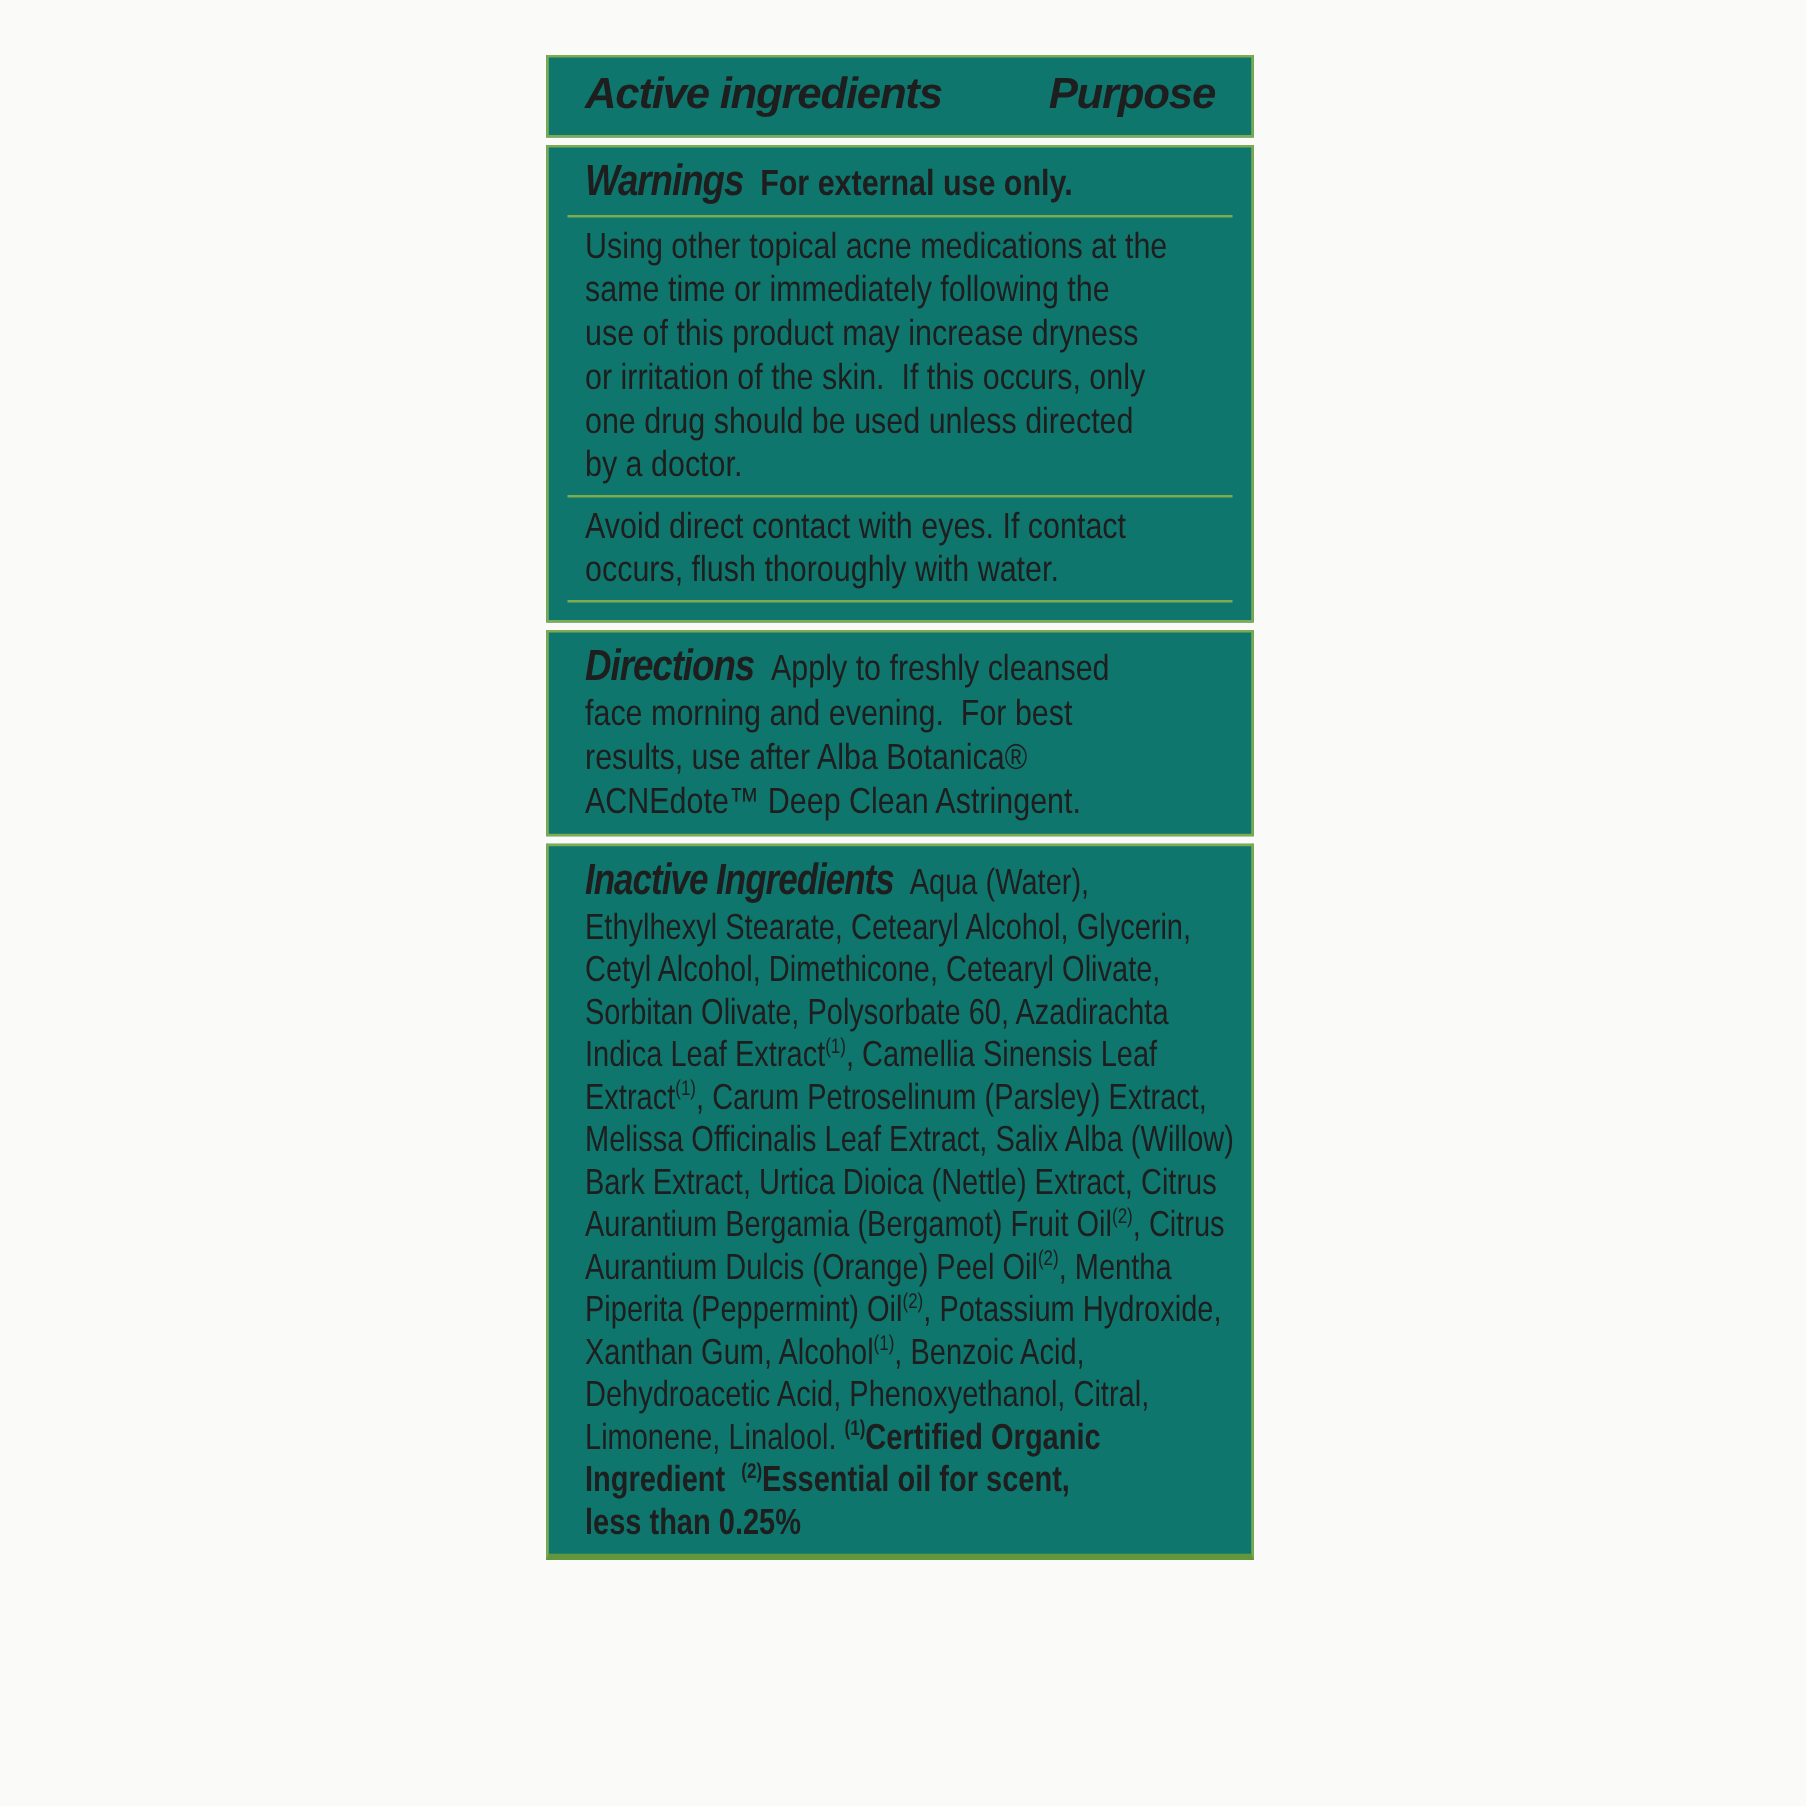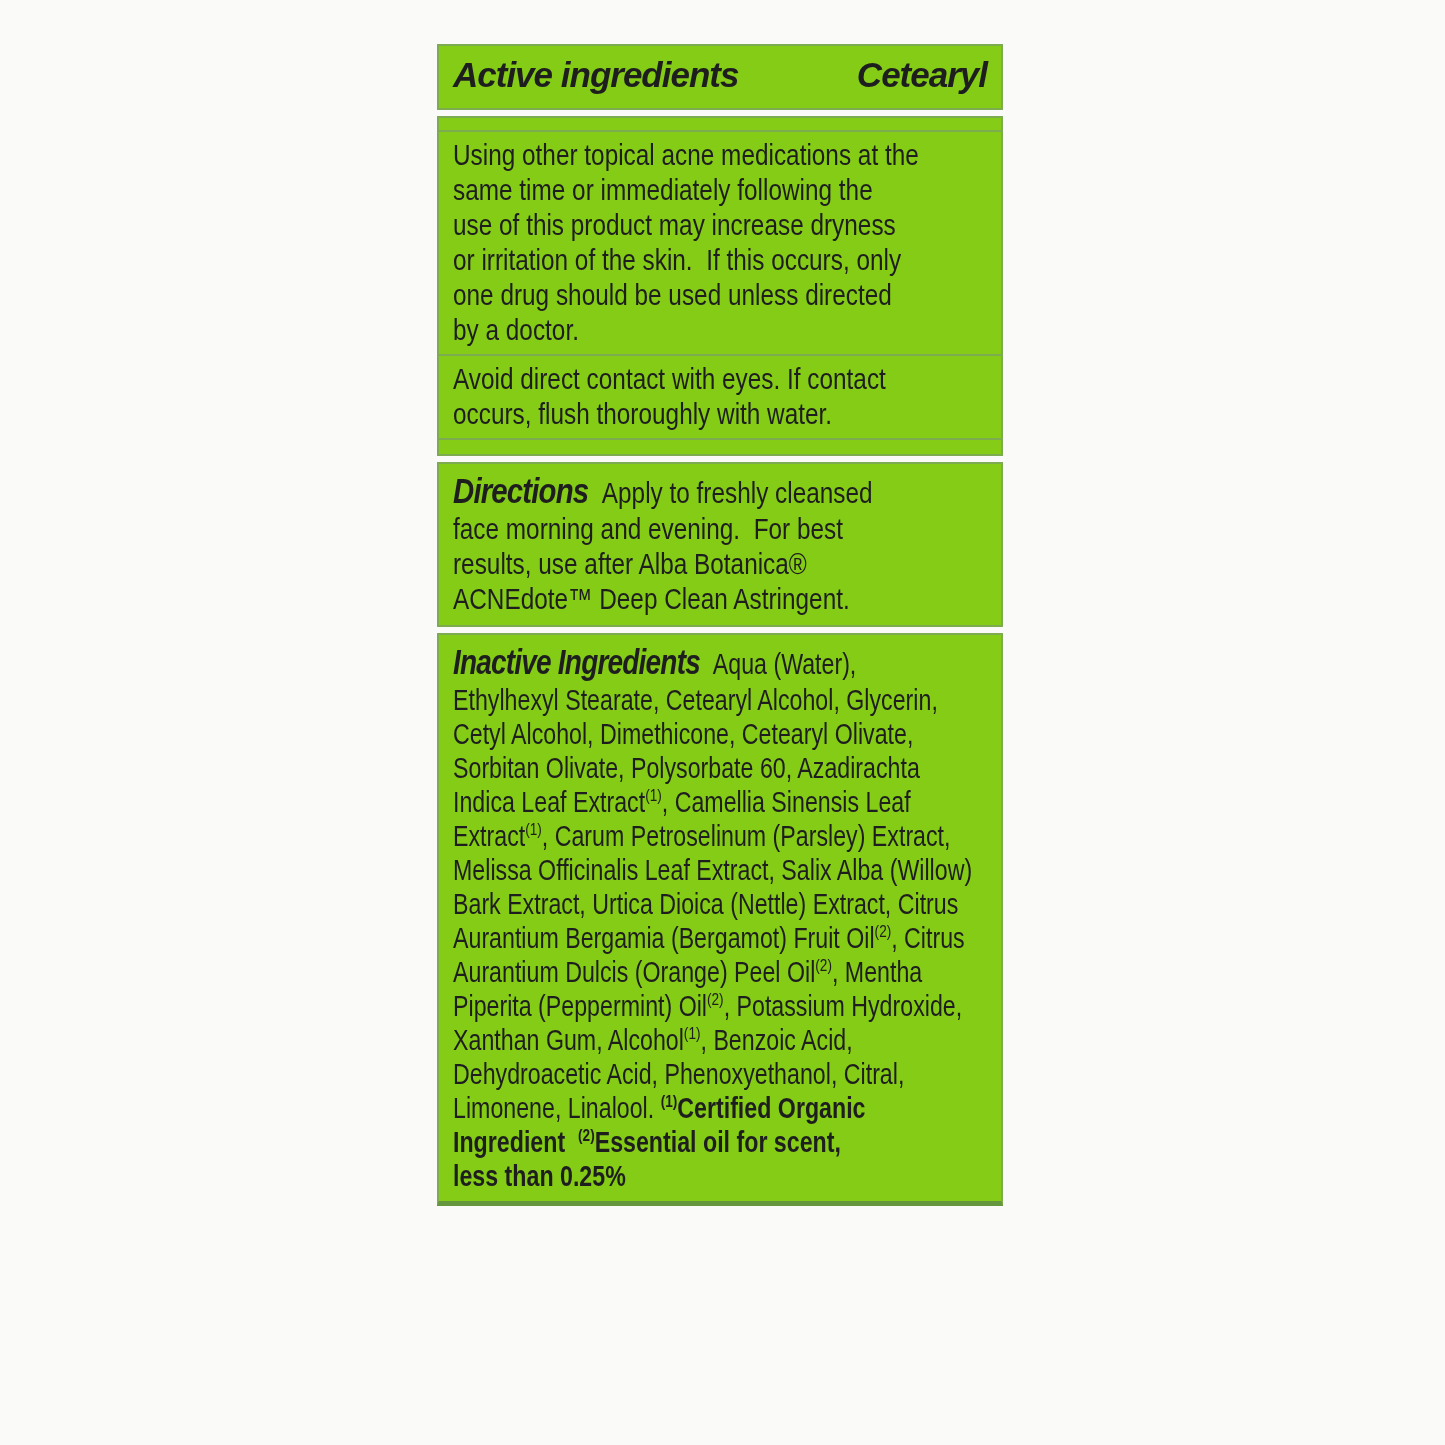--- a/index.html
+++ b/index.html
@@ -6,24 +6,24 @@
   body {
     width:1445px; height:1445px; position:relative; overflow:hidden;
     background:#fafaf8;
     font-family:"Liberation Sans","DejaVu Sans",sans-serif;
     color:#1e1e1e;
   }
   .label-panel {
     position:absolute; left:437px; top:44px; width:566px;
   }
   .sec {
-    background:#84cc16;
+    background:#0f766e;
     border:2px solid #7dab50;
     margin-bottom:6px;
-    padding:6px 14px 8px;
+    padding:6px 29px 8px;
     box-sizing:border-box;
   }
   .sec.last { border-bottom:5px solid #63963d; margin-bottom:0; }
   .rule {
     height:2px; background:#7dab50; border:0;
     margin:6px -14px;
   }
   .hdrrow {
     display:flex; justify-content:space-between; align-items:baseline;
     margin:2px 0 4px;
@@ -45,26 +45,29 @@
   .salicylic .line { margin-top:0; }
 </style>
 </head>
 <body>
 
 <div class="label-panel">
 
   <section class="sec sec-active">
     <div class="hdrrow">
       <span class="h">Active ingredients</span>
-      <span class="h">Cetearyl</span>
+      <span class="h">Purpose</span>
     </div>
   </section>
 
 
   <section class="sec sec-warnings">
+    <div class="rich">
+        <div class="line"><span class="h">Warnings</span><span class="b">For external use only.</span></div>
+      </div>
     <div class="rule"></div>
     <div class="rich">
         <div class="line"><span>Using other topical acne medications at the</span></div>
         <div class="line"><span>same time or immediately following the</span></div>
         <div class="line"><span>use of this product may increase dryness</span></div>
         <div class="line"><span>or irritation of the skin.  If this occurs, only</span></div>
         <div class="line"><span>one drug should be used unless directed</span></div>
         <div class="line"><span>by a doctor.</span></div>
       </div>
     <div class="rule"></div>

